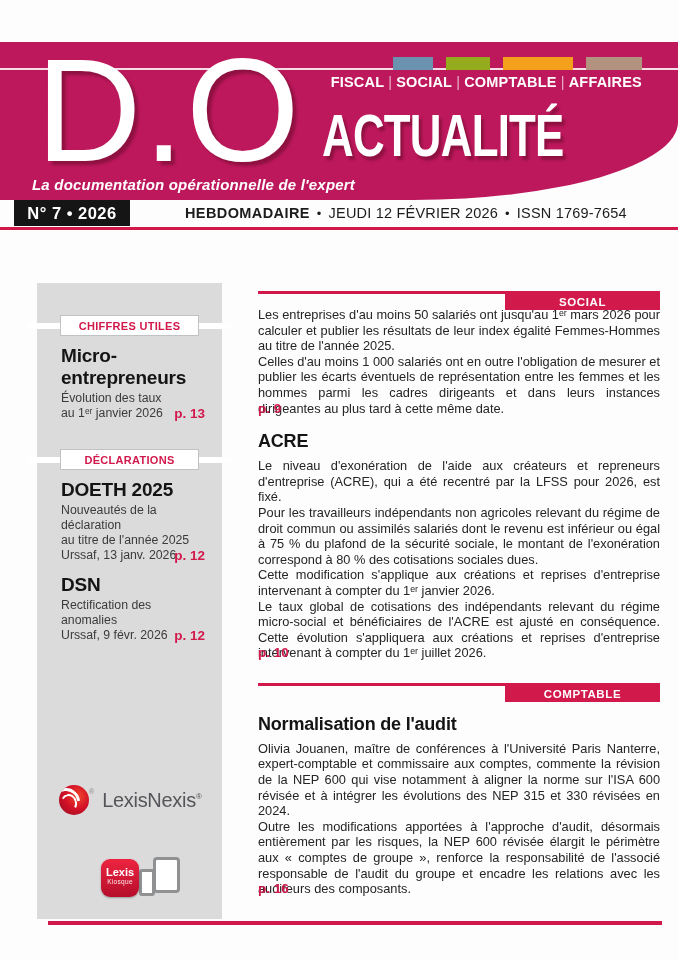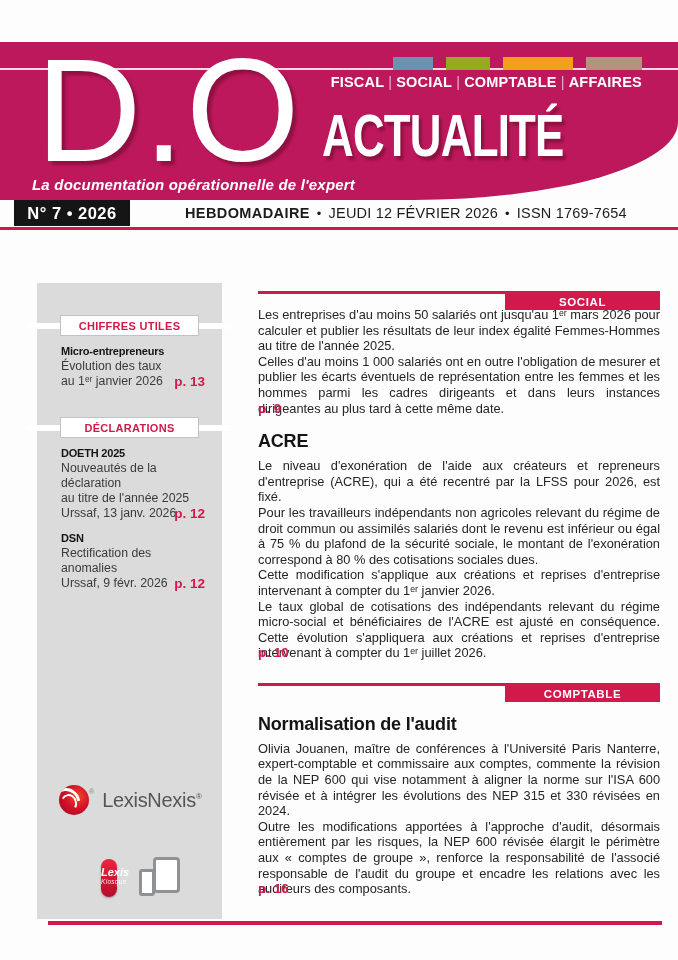--- a/index.html
+++ b/index.html
@@ -43,21 +43,21 @@
   .sidebar { position:absolute; left:37px; top:283px; width:185px; height:636px;
     background:#dbdbdb; }
   .side-label { position:relative; width:139px; margin:0 auto; height:21px;
     background:#fff; border:1px solid #c2c2c2; color:#d1194b; font-weight:bold;
     font-size:11px; text-align:center; line-height:20px; letter-spacing:.3px; }
   .side-label::before, .side-label::after { content:""; position:absolute; top:7px;
     height:6px; width:32px; background:#fff; }
   .side-label::before { left:-33px; } .side-label::after { right:-33px; }
   .sl-1 { margin-top:32px; } .sl-2 { margin-top:26px; }
   .side-item { position:relative; padding:9px 17px 2px 24px; }
-  .side-item h3 { font-size:11px; color:#141414; letter-spacing:-.2px; margin-bottom:2px; }
+  .side-item h3 { font-size:19px; color:#141414; letter-spacing:-.2px; margin-bottom:2px; }
   .side-line { font-size:12.3px; color:#3b3b3b; line-height:15px; }
   .side-page { position:absolute; right:17px; bottom:2px; color:#d1194b;
     font-weight:bold; font-size:13.5px; }
 
   .ln-logo { position:absolute; left:22px; top:502px; display:flex; align-items:center; }
   .ln-flame { position:relative; width:30px; height:30px; border-radius:50%;
     background:radial-gradient(circle at 62% 38%, #f1482c 0%, #d31027 48%, #8f0f22 100%);
     overflow:hidden; flex:0 0 auto; }
   .ln-flame::before { content:""; position:absolute; left:-7px; top:3px; width:22px;
     height:22px; border-radius:50%; border:3px solid #fff;
@@ -65,23 +65,23 @@
     transform:rotate(40deg); }
   .ln-flame::after { content:""; position:absolute; left:2px; top:9px; width:12px;
     height:14px; border-radius:50%; border:2px solid #fff;
     border-left-color:transparent; border-bottom-color:transparent;
     transform:rotate(-15deg); }
   .ln-reg-dot { font-size:7px; color:#8a8a8a; vertical-align:top; position:relative; top:-9px; }
   .ln-text { font-size:20px; color:#55565a; margin-left:8px; letter-spacing:-.3px; }
   .ln-text sup { font-size:8px; }
 
   .kiosque { position:absolute; left:64px; top:574px; width:110px; height:48px; }
-  .kq-app { position:absolute; left:0; top:2px; width:16px; height:38px; border-radius:9px;
+  .kq-app { position:absolute; left:0; top:2px; width:38px; height:38px; border-radius:9px;
     background:linear-gradient(#ee2440,#b50e2b); z-index:3; color:#fff; text-align:center;
-    box-shadow:0 1px 2px rgba(0,0,0,.3);font-style:italic; }
+    box-shadow:0 1px 2px rgba(0,0,0,.3); }
   .kq-app .l1 { font-weight:bold; font-size:11px; margin-top:7px; }
   .kq-app .l2 { font-size:6.5px; letter-spacing:.3px; opacity:.9; }
   .kq-tablet { position:absolute; left:52px; top:0; width:27px; height:36px;
     background:#fff; border:3px solid #8f9193; border-radius:4px; z-index:1; }
   .kq-phone { position:absolute; left:38px; top:12px; width:16px; height:27px;
     background:#fff; border:3px solid #8f9193; border-radius:3px; z-index:2; }
 
   
   .main-col { position:absolute; left:258px; top:283px; width:402px; }
   .sec-head { position:relative; height:16px; border-top:3px solid #d1194b; }

